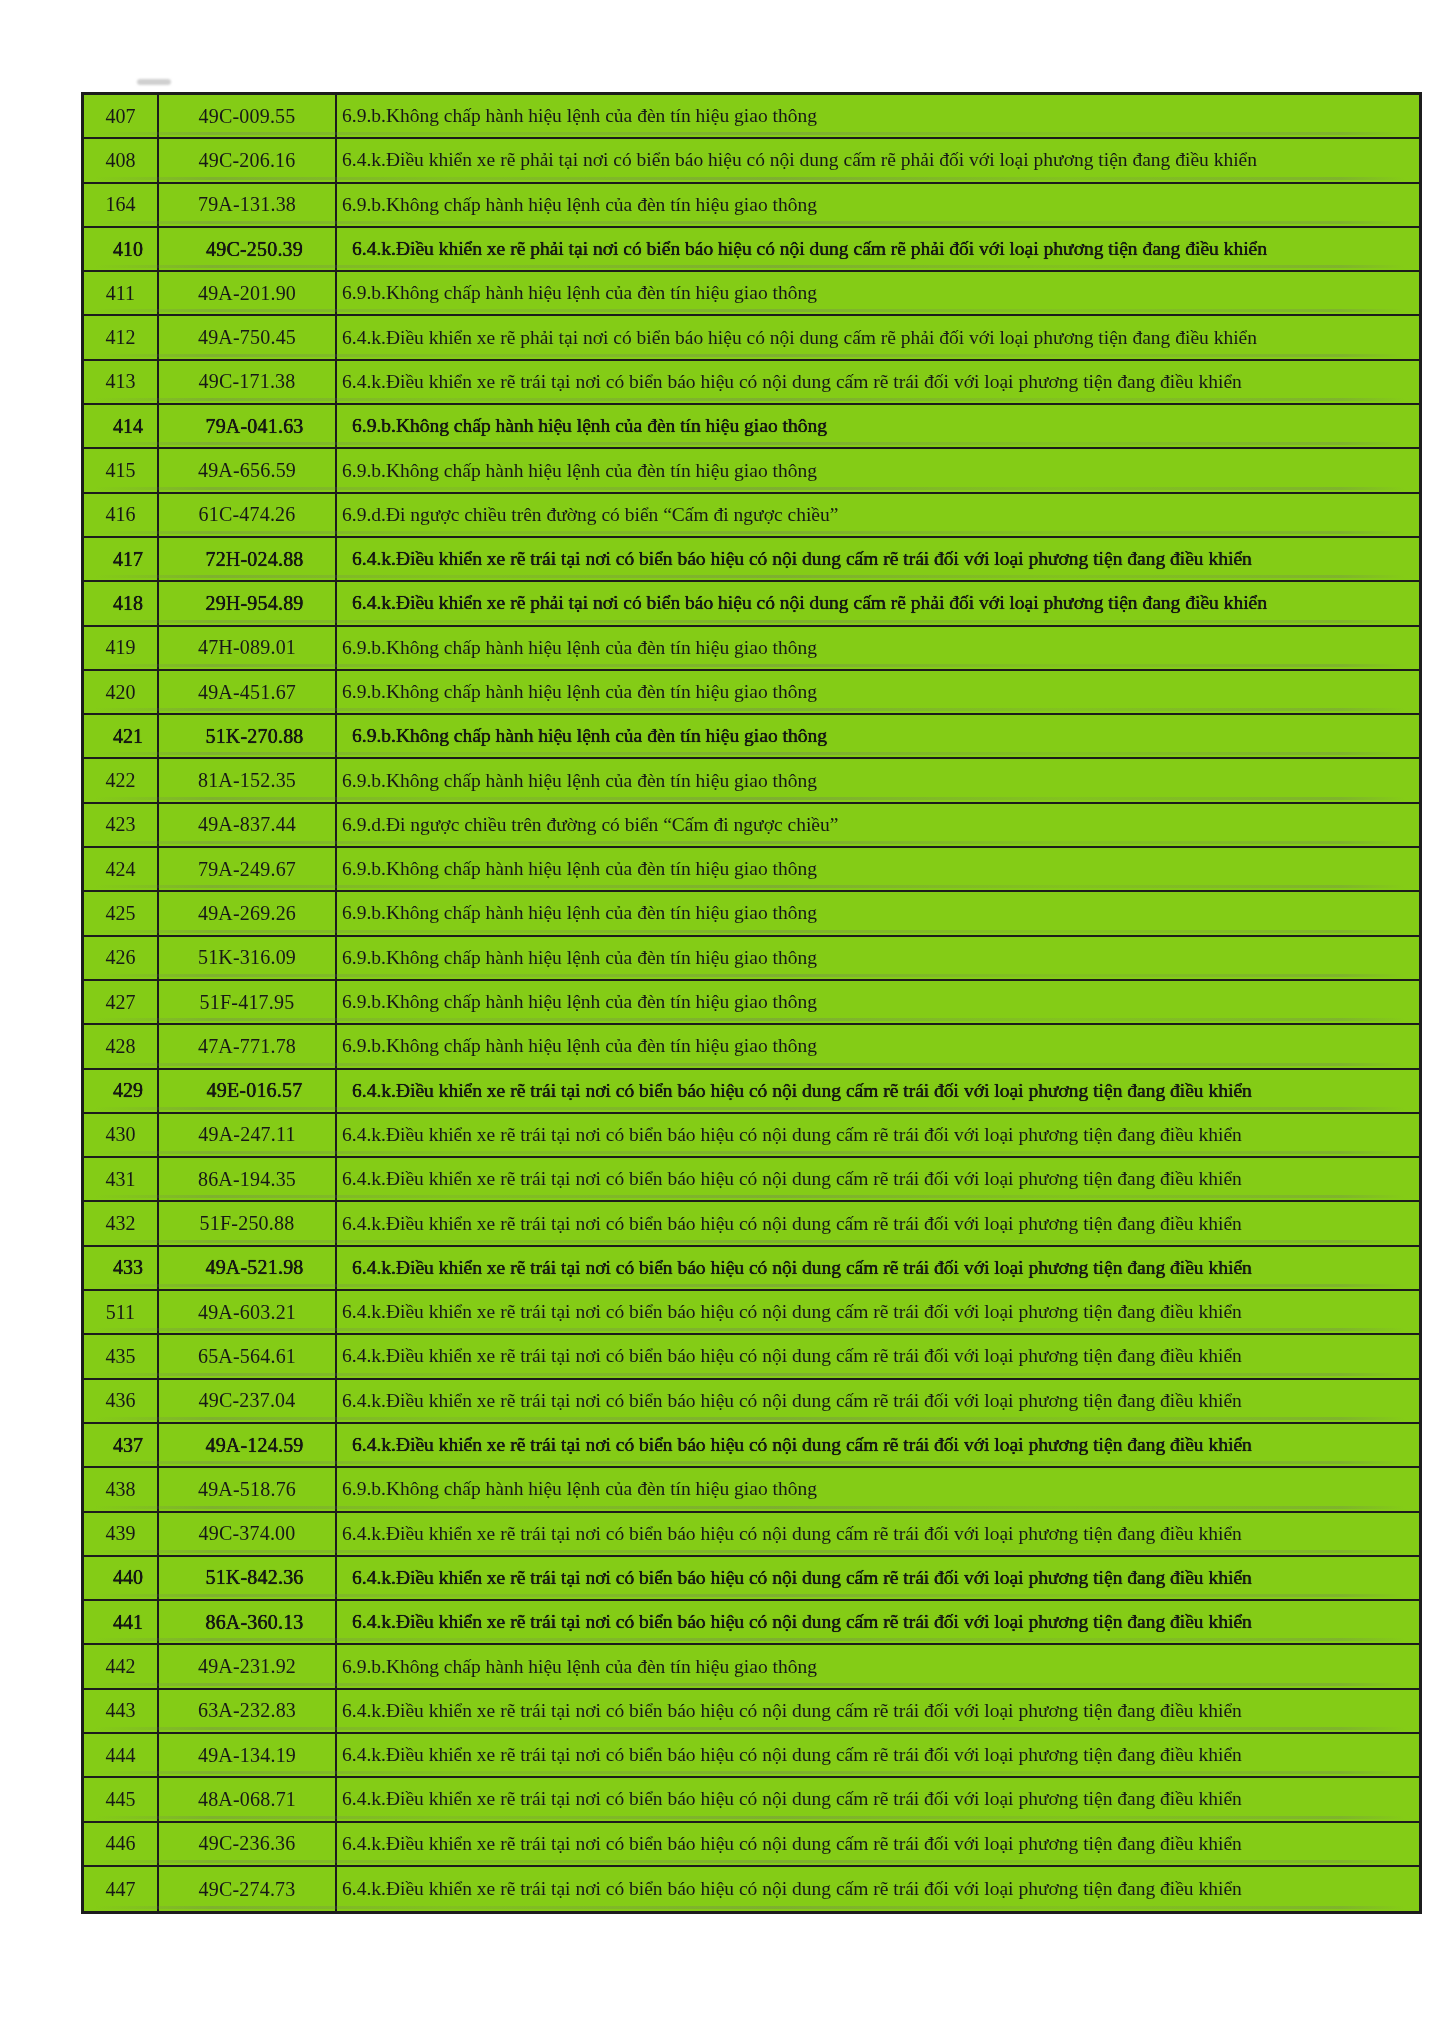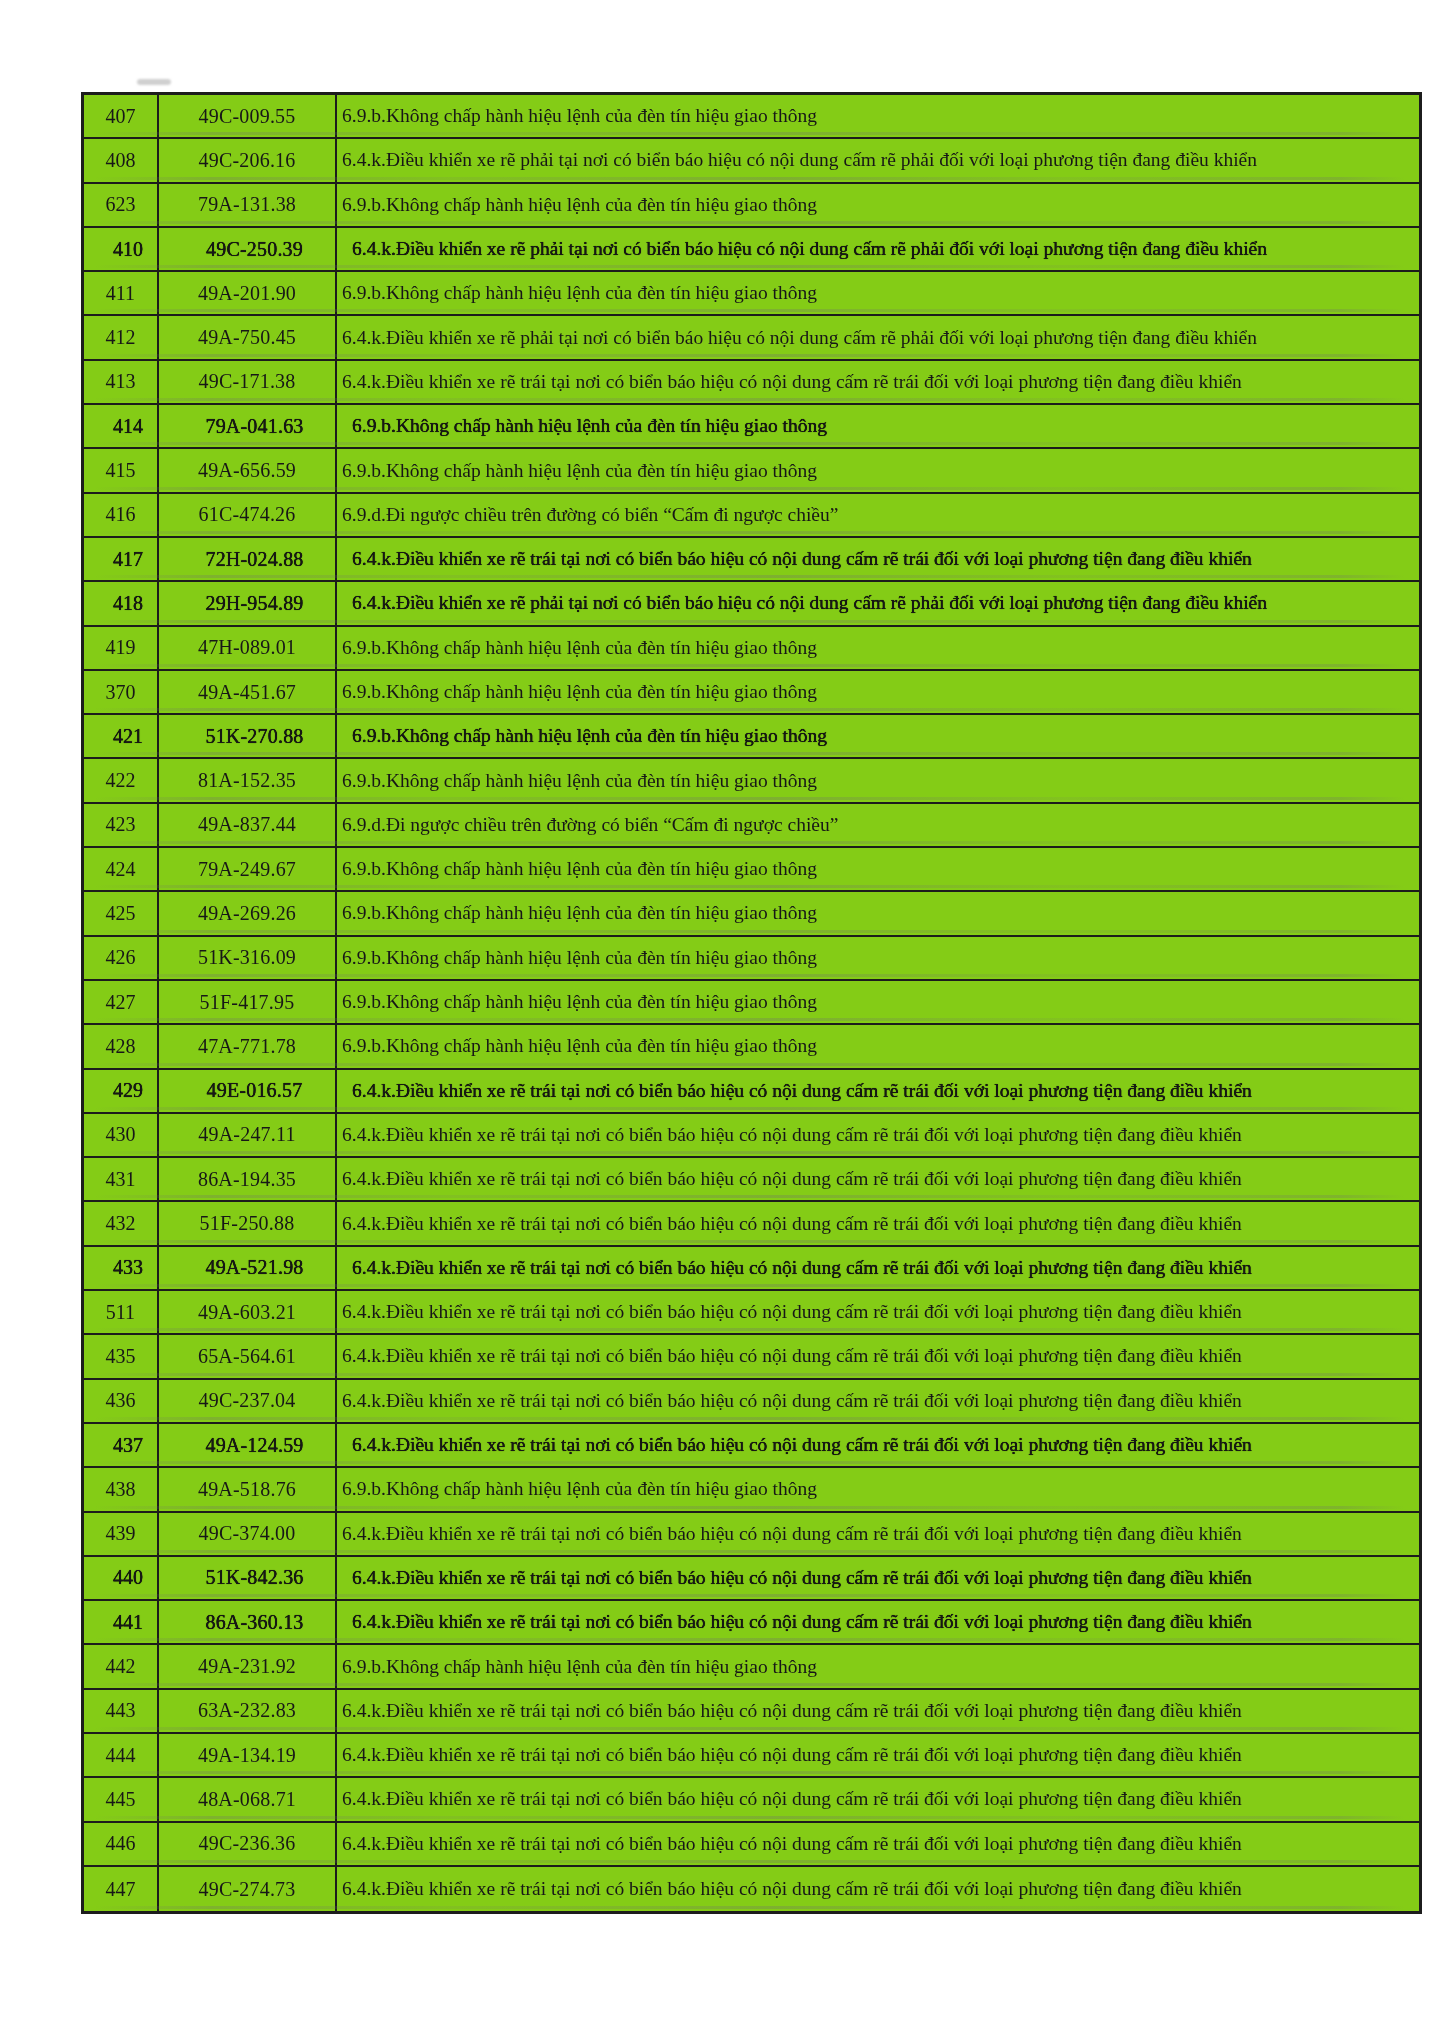--- a/index.html
+++ b/index.html
@@ -108,21 +108,21 @@
     <div class="cell desc">6.9.b.Không chấp hành hiệu lệnh của đèn tín hiệu giao thông</div>
   </div>
 
   <div class="row">
     <div class="cell no">408</div>
     <div class="cell plate">49C-206.16</div>
     <div class="cell desc">6.4.k.Điều khiển xe rẽ phải tại nơi có biển báo hiệu có nội dung cấm rẽ phải đối với loại phương tiện đang điều khiển</div>
   </div>
 
   <div class="row">
-    <div class="cell no">623</div>
+    <div class="cell no">164</div>
     <div class="cell plate">79A-131.38</div>
     <div class="cell desc">6.9.b.Không chấp hành hiệu lệnh của đèn tín hiệu giao thông</div>
   </div>
 
   <div class="row dark">
     <div class="cell no">410</div>
     <div class="cell plate">49C-250.39</div>
     <div class="cell desc">6.4.k.Điều khiển xe rẽ phải tại nơi có biển báo hiệu có nội dung cấm rẽ phải đối với loại phương tiện đang điều khiển</div>
   </div>
 
@@ -174,21 +174,21 @@
     <div class="cell desc">6.4.k.Điều khiển xe rẽ phải tại nơi có biển báo hiệu có nội dung cấm rẽ phải đối với loại phương tiện đang điều khiển</div>
   </div>
 
   <div class="row">
     <div class="cell no">419</div>
     <div class="cell plate">47H-089.01</div>
     <div class="cell desc">6.9.b.Không chấp hành hiệu lệnh của đèn tín hiệu giao thông</div>
   </div>
 
   <div class="row">
-    <div class="cell no">370</div>
+    <div class="cell no">420</div>
     <div class="cell plate">49A-451.67</div>
     <div class="cell desc">6.9.b.Không chấp hành hiệu lệnh của đèn tín hiệu giao thông</div>
   </div>
 
   <div class="row dark">
     <div class="cell no">421</div>
     <div class="cell plate">51K-270.88</div>
     <div class="cell desc">6.9.b.Không chấp hành hiệu lệnh của đèn tín hiệu giao thông</div>
   </div>
 

